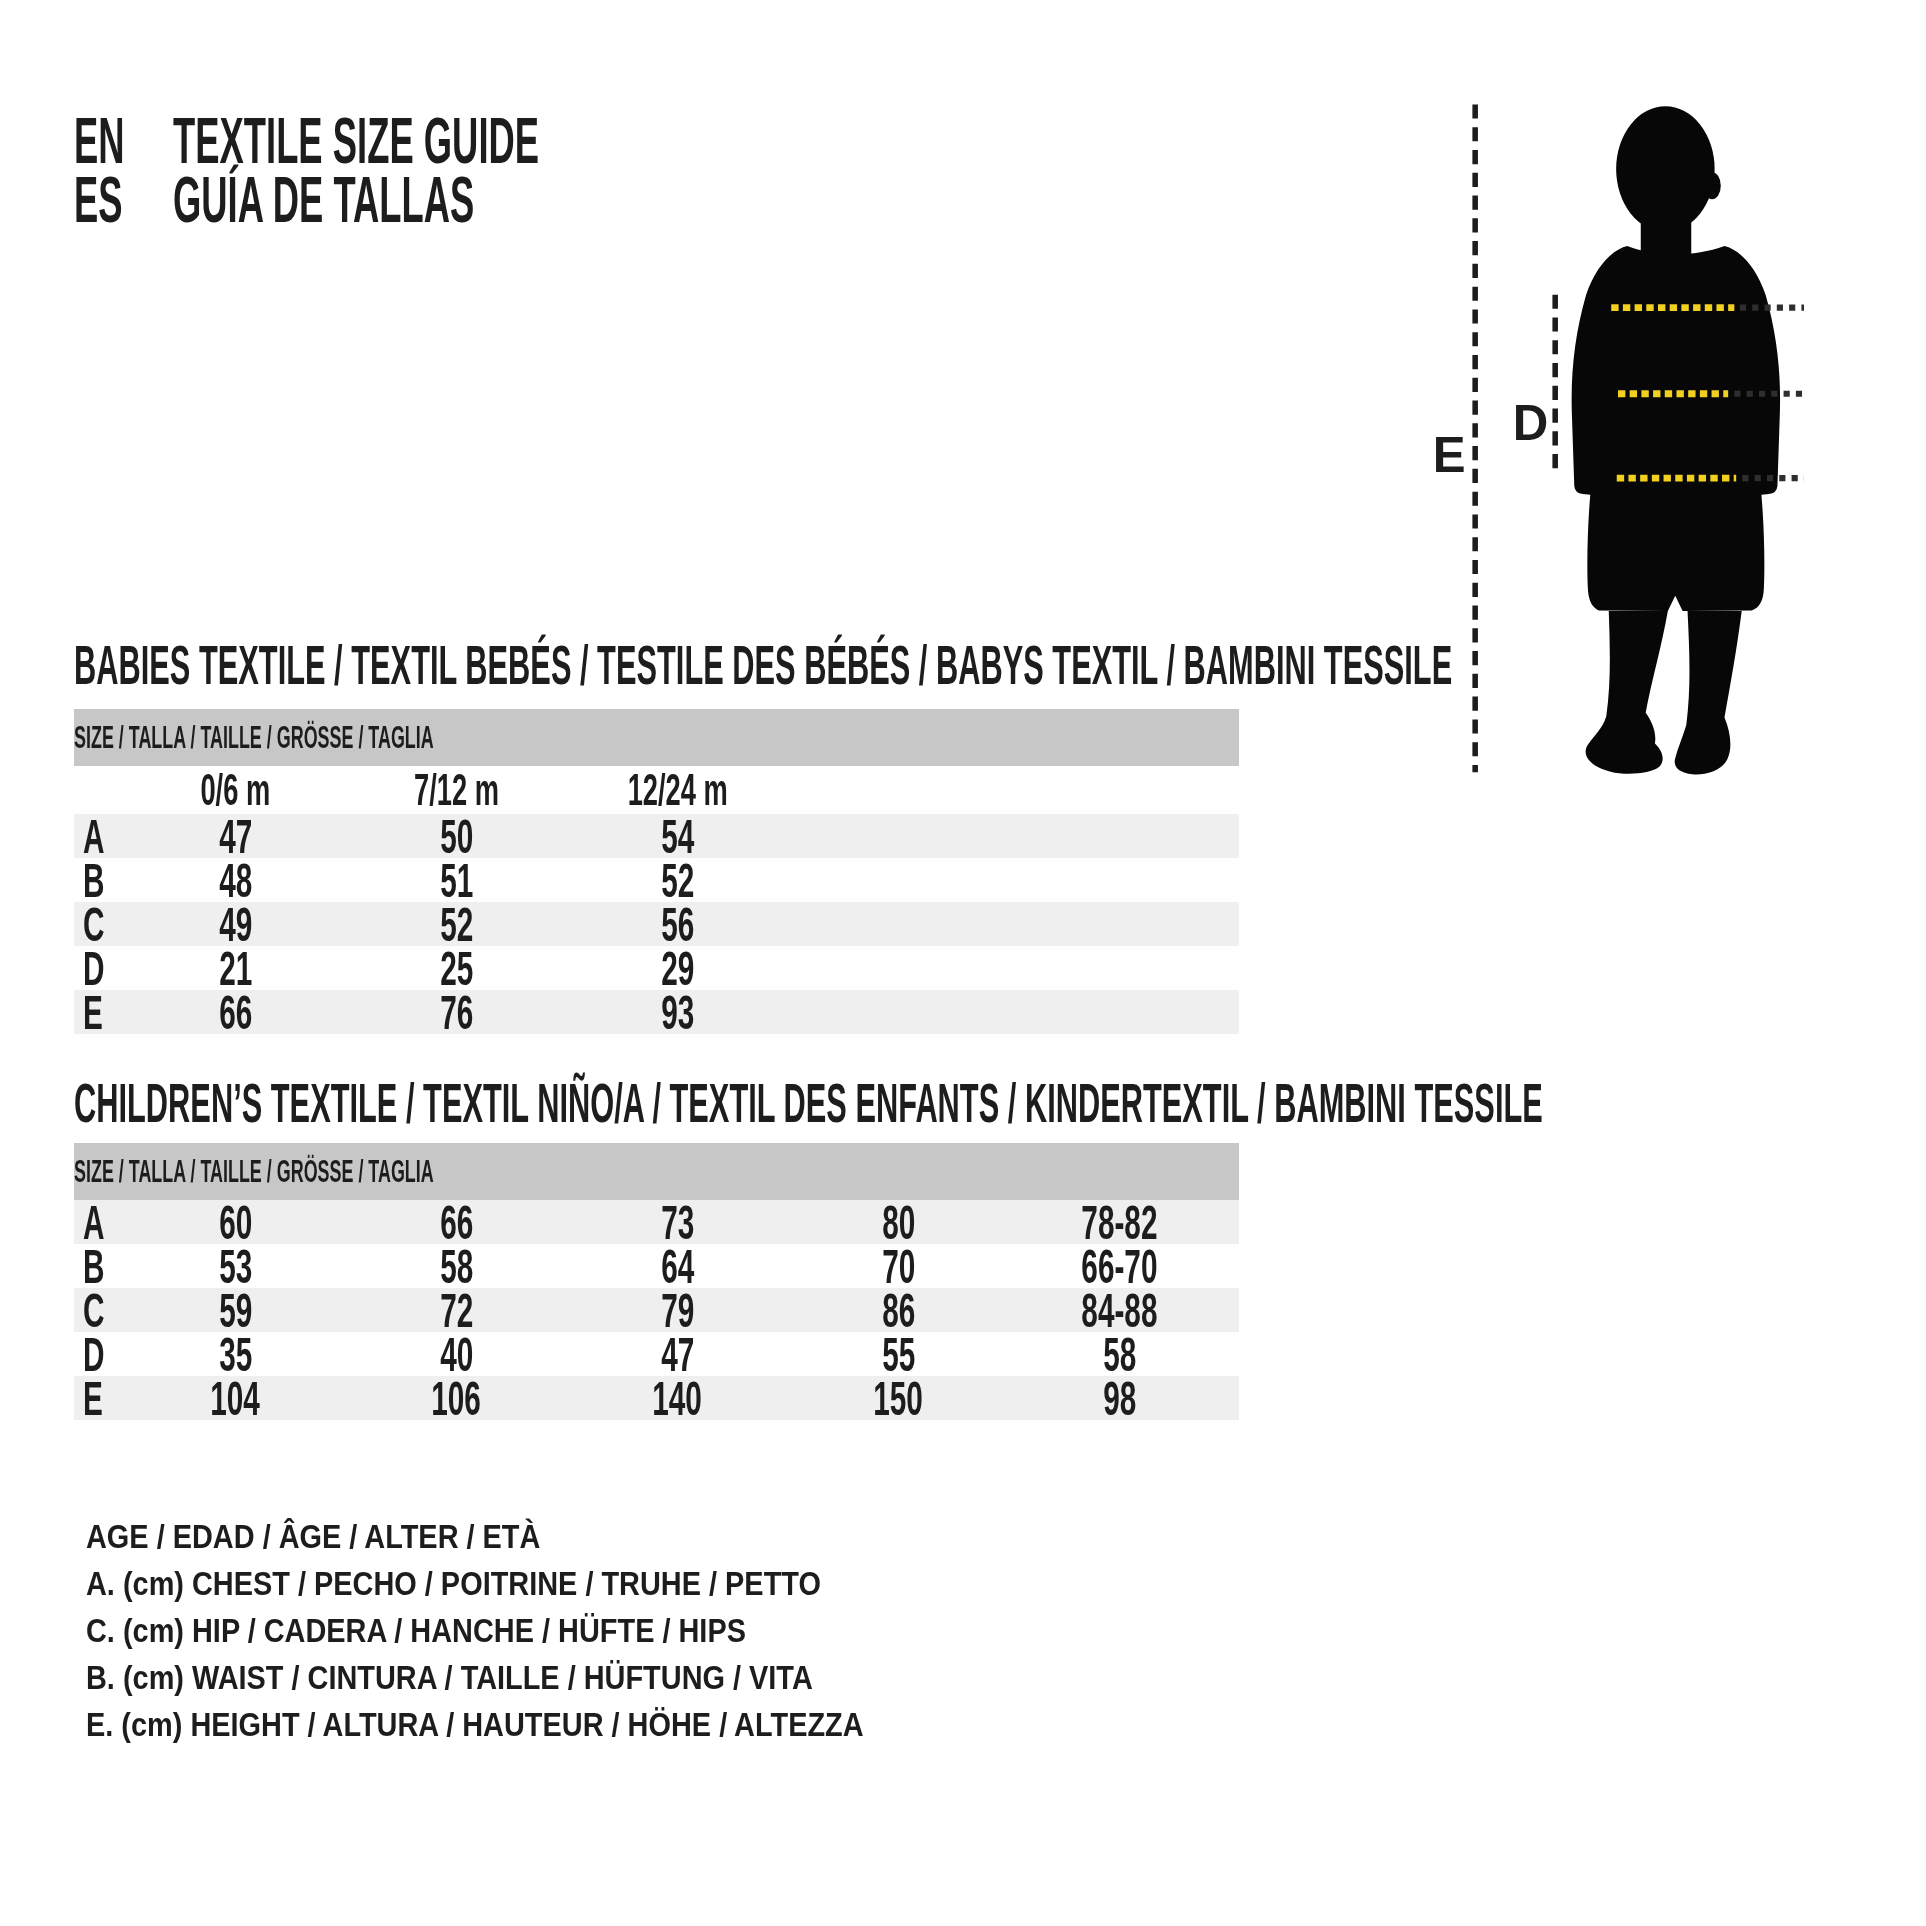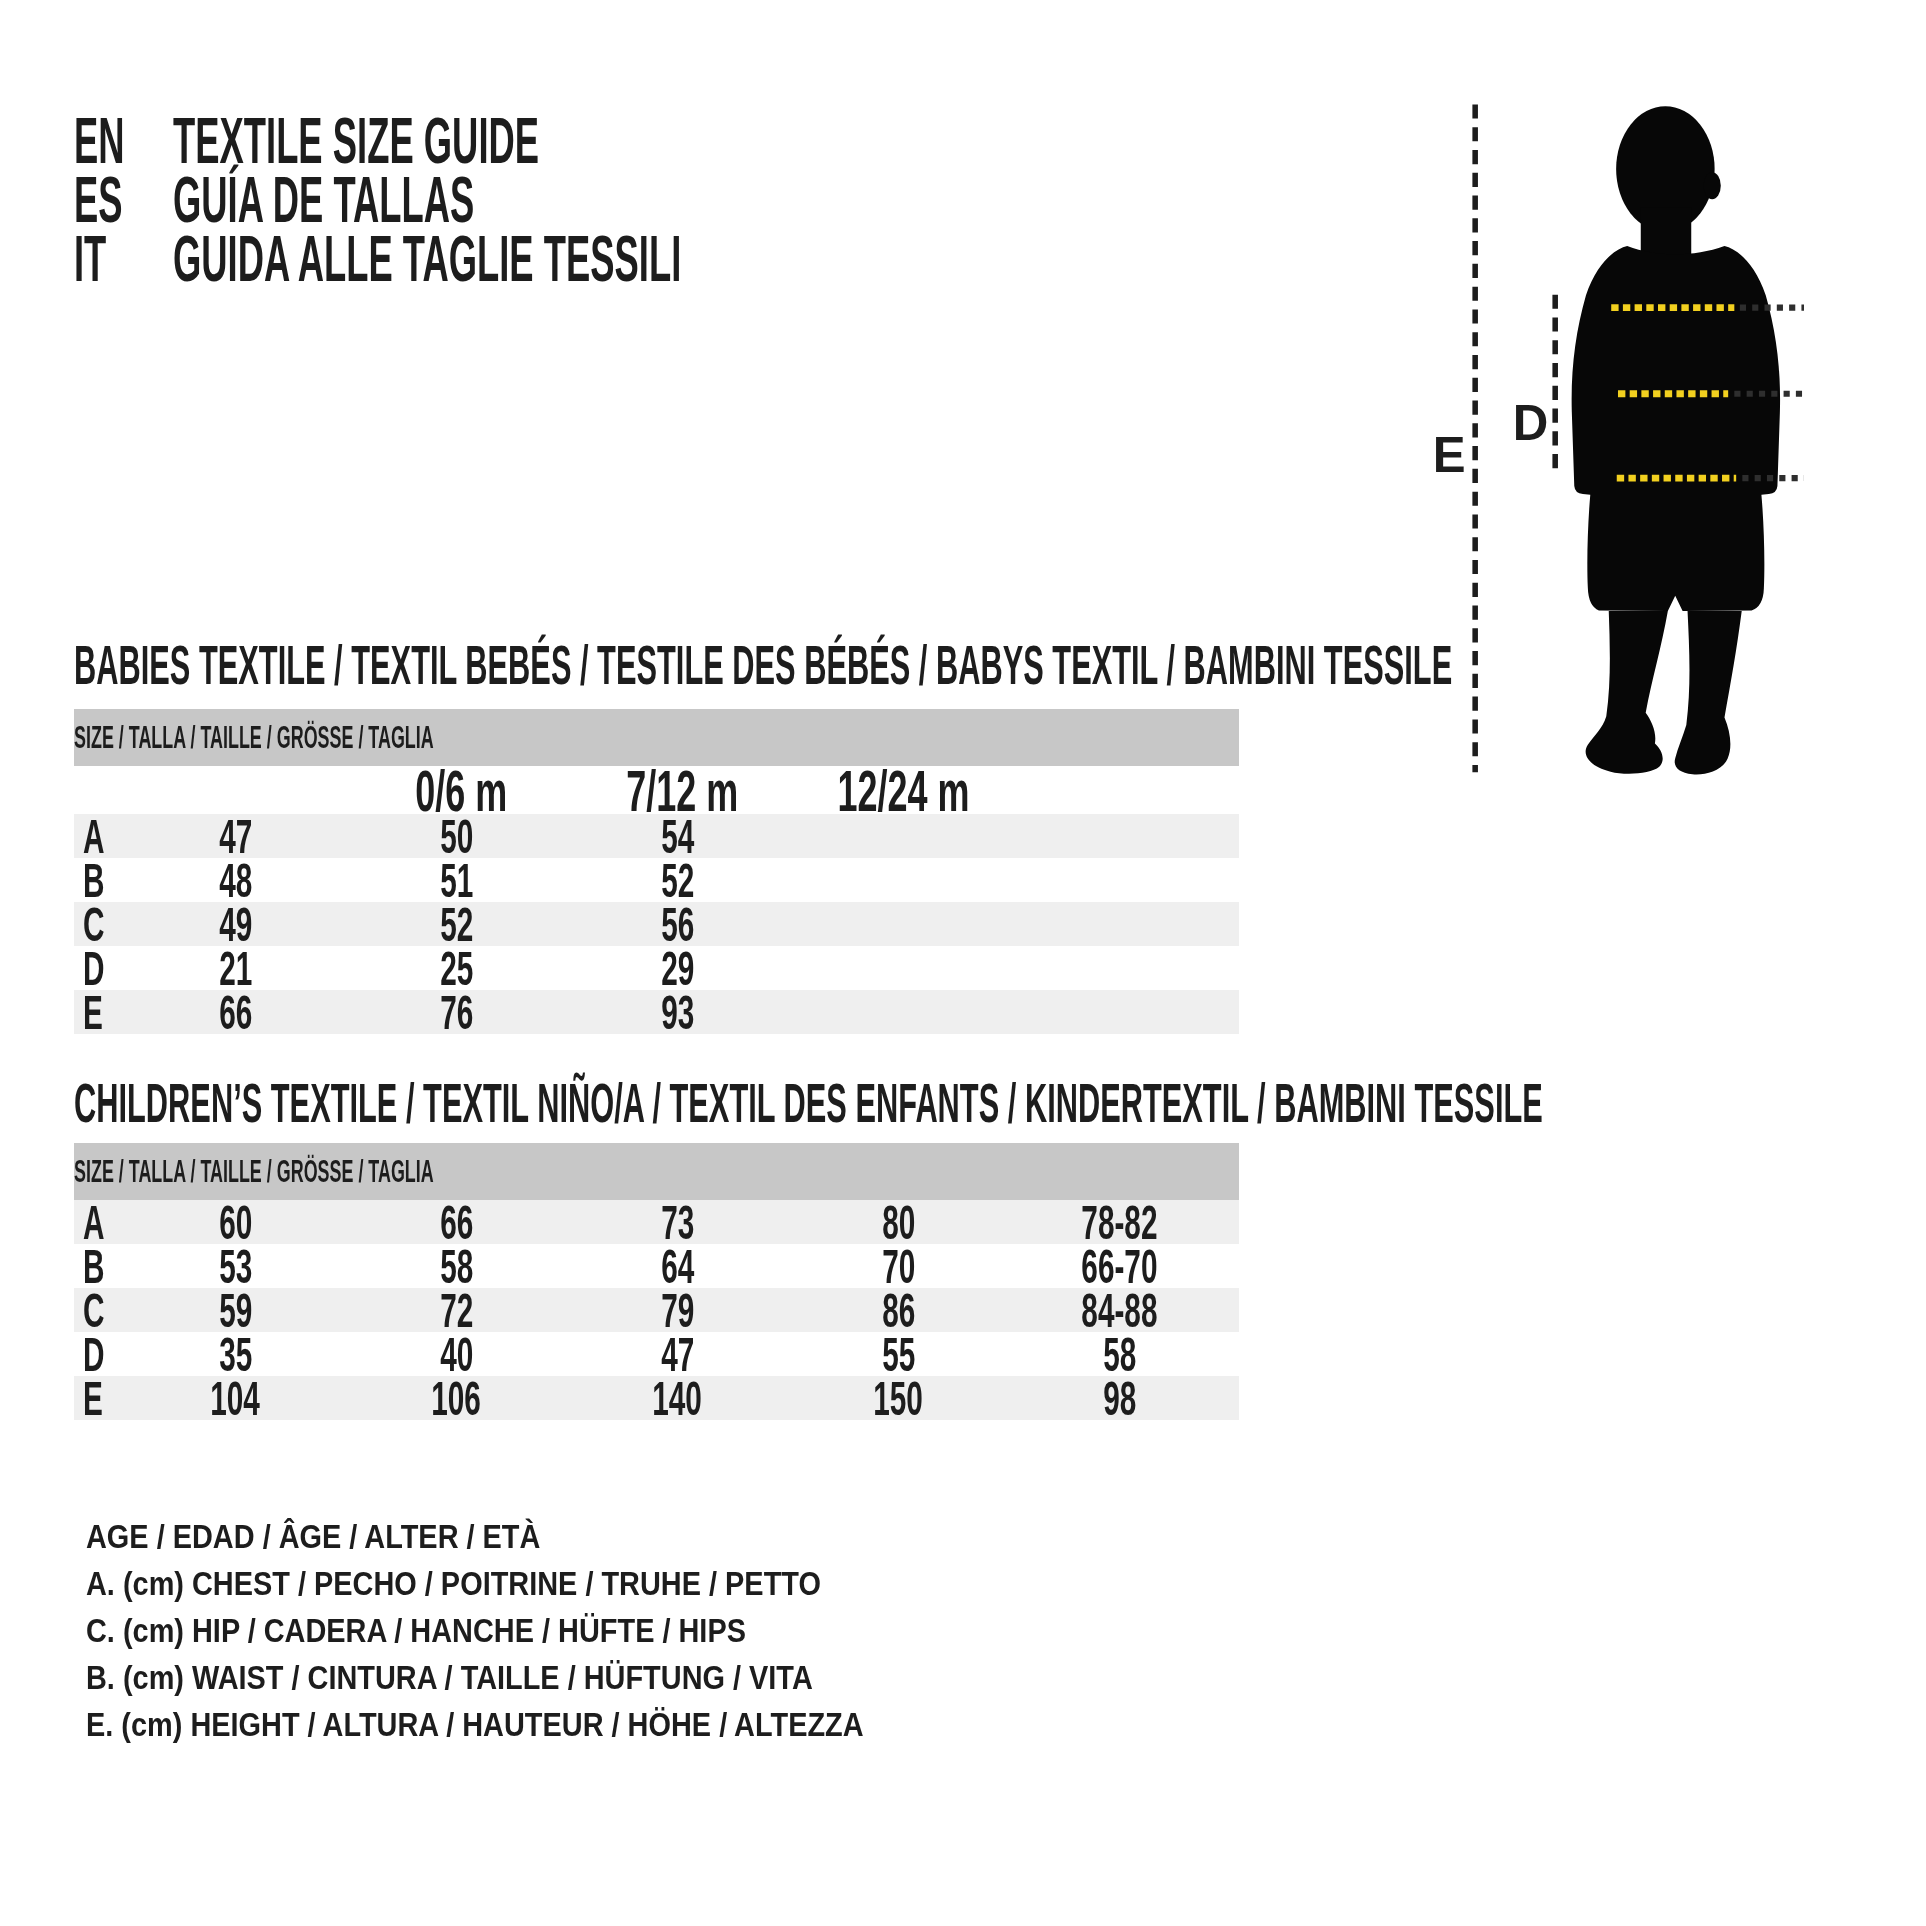--- a/index.html
+++ b/index.html
@@ -23,21 +23,21 @@
   
   .sec-heading { position:absolute; left:74px; height:59px; display:flex; align-items:center; font-size:55px; }
   .sec-heading.babies { top:635px; }
   .sec-heading.children { top:1073px; }
 
   
   .stable { position:absolute; left:74px; width:1165px; }
   .stable.babies { top:709px; }
   .stable.children { top:1143px; }
   .stable .bar { height:57px; background:#c7c7c7; display:flex; align-items:center; font-size:32px; }
-  .stable .cols { height:48px; display:flex; background:#ffffff; font-size:58px;justify-content:center; }
+  .stable .cols { height:48px; display:flex; background:#ffffff; font-size:44px; }
   .stable .trow { height:44px; display:flex; font-size:48px; }
   .stable .trow.alt { background:#efefef; }
   .cell { width:221px; flex:0 0 221px; display:flex; align-items:center; justify-content:center; }
   .cell-label { width:51px; flex:0 0 51px; display:flex; align-items:center; padding-left:8.6px; }
 
   
   .legend { position:absolute; left:74px; top:1513px; font-weight:600;margin-left:12px; }
   .legend-line { height:47px; display:flex; align-items:center; font-size:34px; }
 
   
@@ -50,24 +50,20 @@
 <div class="page">
 
   <div class="lang-header">
     <div class="lang-row">
       <span class="lang-code"><span class="cx">EN</span></span>
       <span class="cx">TEXTILE SIZE GUIDE</span>
     </div>
     <div class="lang-row">
       <span class="lang-code"><span class="cx">ES</span></span>
       <span class="cx">GUÍA DE TALLAS</span>
-    </div>
-    <div class="lang-row">
-      <span class="lang-code"><span class="cx">IT</span></span>
-      <span class="cx">GUIDA ALLE TAGLIE TESSILI</span>
     </div>
   </div>
 
   <svg class="figure-svg" viewBox="0 0 770 1140">
 
     <line x1="75" y1="20" x2="75" y2="1105" stroke="#1d1d1d" stroke-width="9" stroke-dasharray="23 14"></line>
 
     <line x1="205" y1="329" x2="205" y2="617" stroke="#1d1d1d" stroke-width="9" stroke-dasharray="23 14"></line>
 
     <g>

